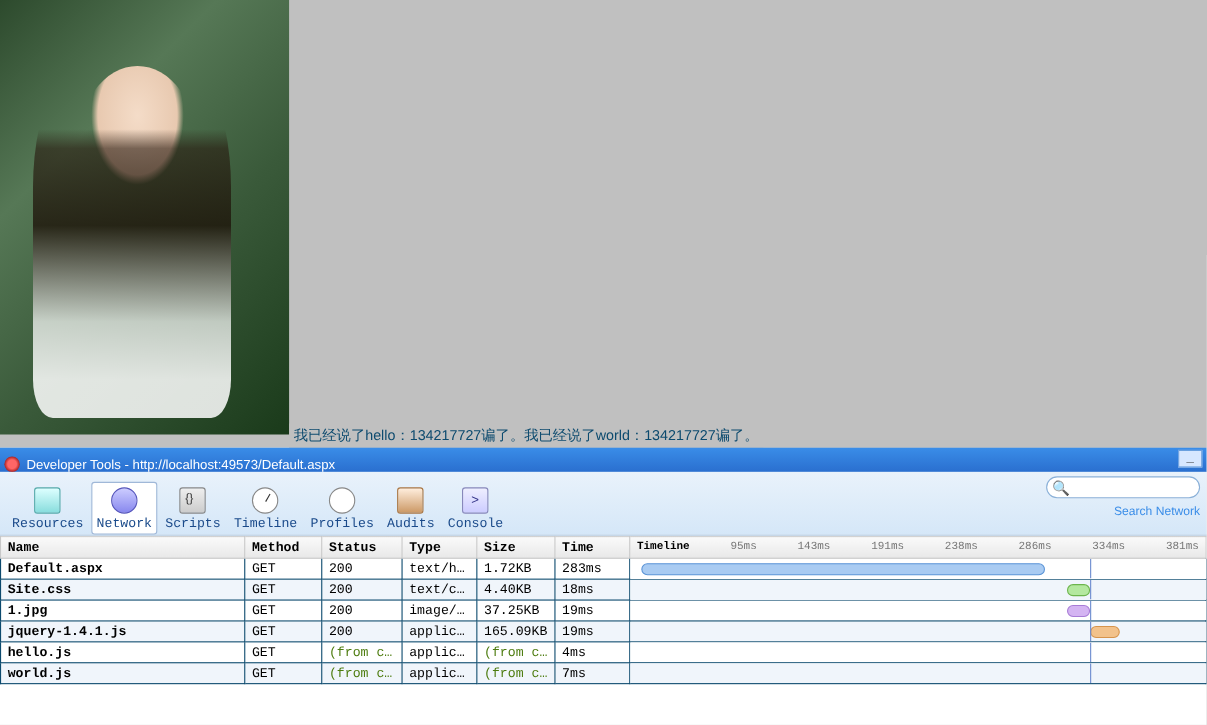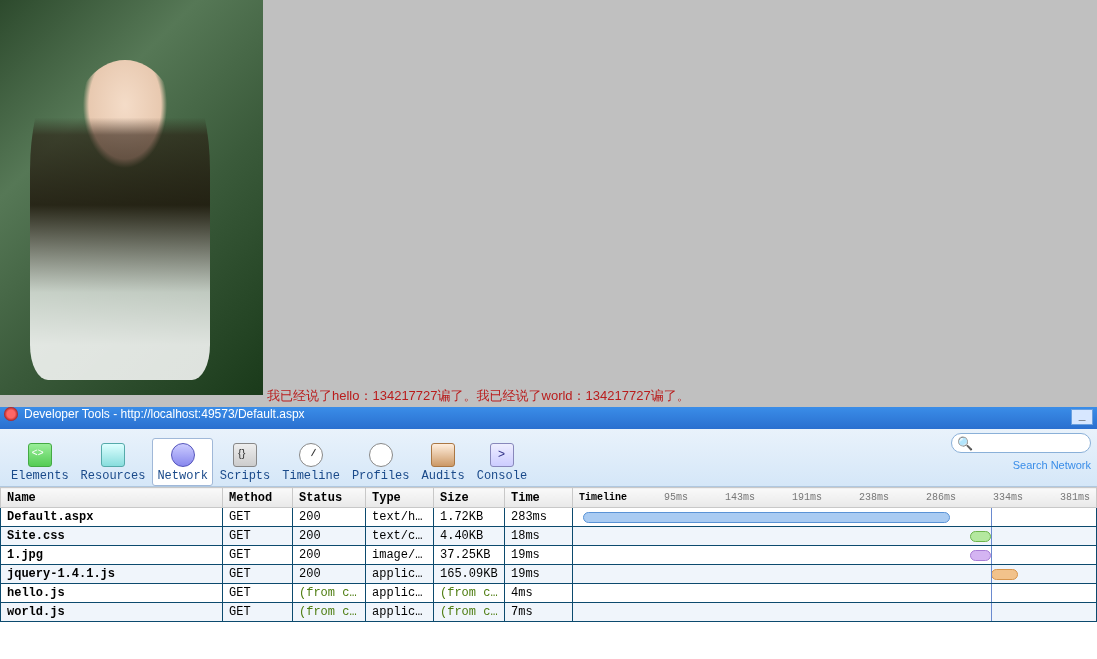--- a/index.html
+++ b/index.html
@@ -42,32 +42,32 @@
 }
 .right-gray {
   flex: 1;
   background: #c0c0c0;
   position: relative;
 }
 .caption {
   position: absolute;
   bottom: 0;
   left: 0;
-  color: #b91c1c;
+  color: #0c4a6e;
   font-size: 13px;
   white-space: nowrap;
   background: #c0c0c0;
   padding: 2px 4px;
 }
 .titlebar {
   height: 22px;
   background: linear-gradient(#3a8de8,#2a6fcf);
   color: #fff;
   display: flex;
-  align-items: flex-start;
+  align-items: flex-end;
   padding-left: 4px;
   font-size: 12px;
   position: relative;
 }
 .titlebar .tb-icon {
   width:14px; height:14px;
   background: radial-gradient(circle,#f66 40%,#a22 70%);
   border-radius:50%;
   margin-right:6px;
 }
@@ -209,26 +209,20 @@
   </div>
 </div>
 
 <div class="titlebar">
   <div class="tb-icon"></div>
   <span>Developer Tools - http://localhost:49573/Default.aspx</span>
   <div class="min">_</div>
 </div>
 
 <div class="toolbar">
-  <div class="tool">
-      <div class="ticon">
-        <div class="ic-el"></div>
-      </div>
-      <div class="tlbl">Elements</div>
-    </div>
   <div class="tool">
       <div class="ticon">
         <div class="ic-res"></div>
       </div>
       <div class="tlbl">Resources</div>
     </div>
   <div class="tool active">
       <div class="ticon">
         <div class="ic-net"></div>
       </div>

